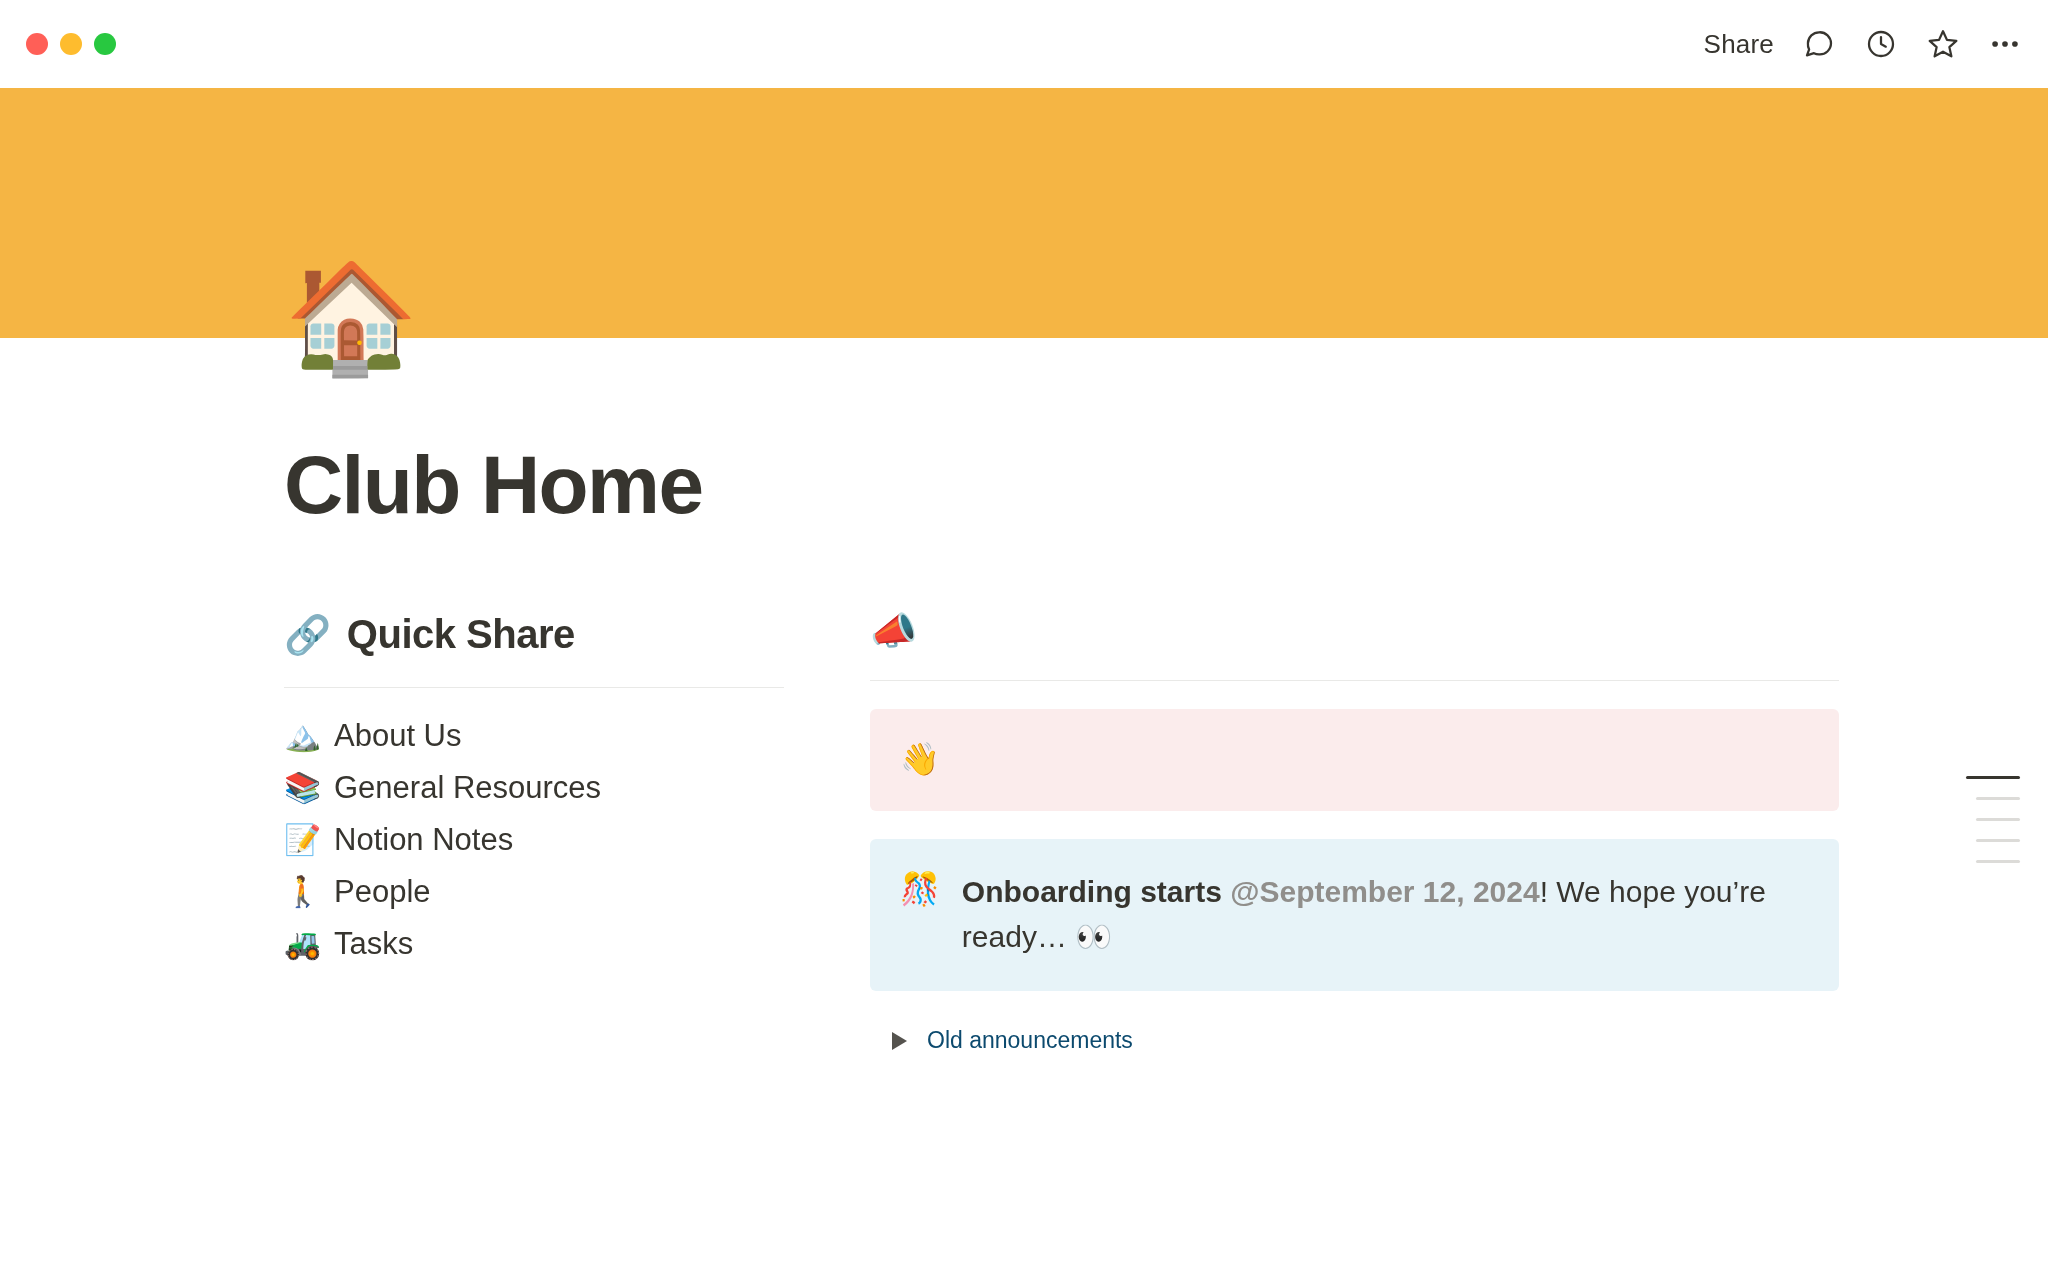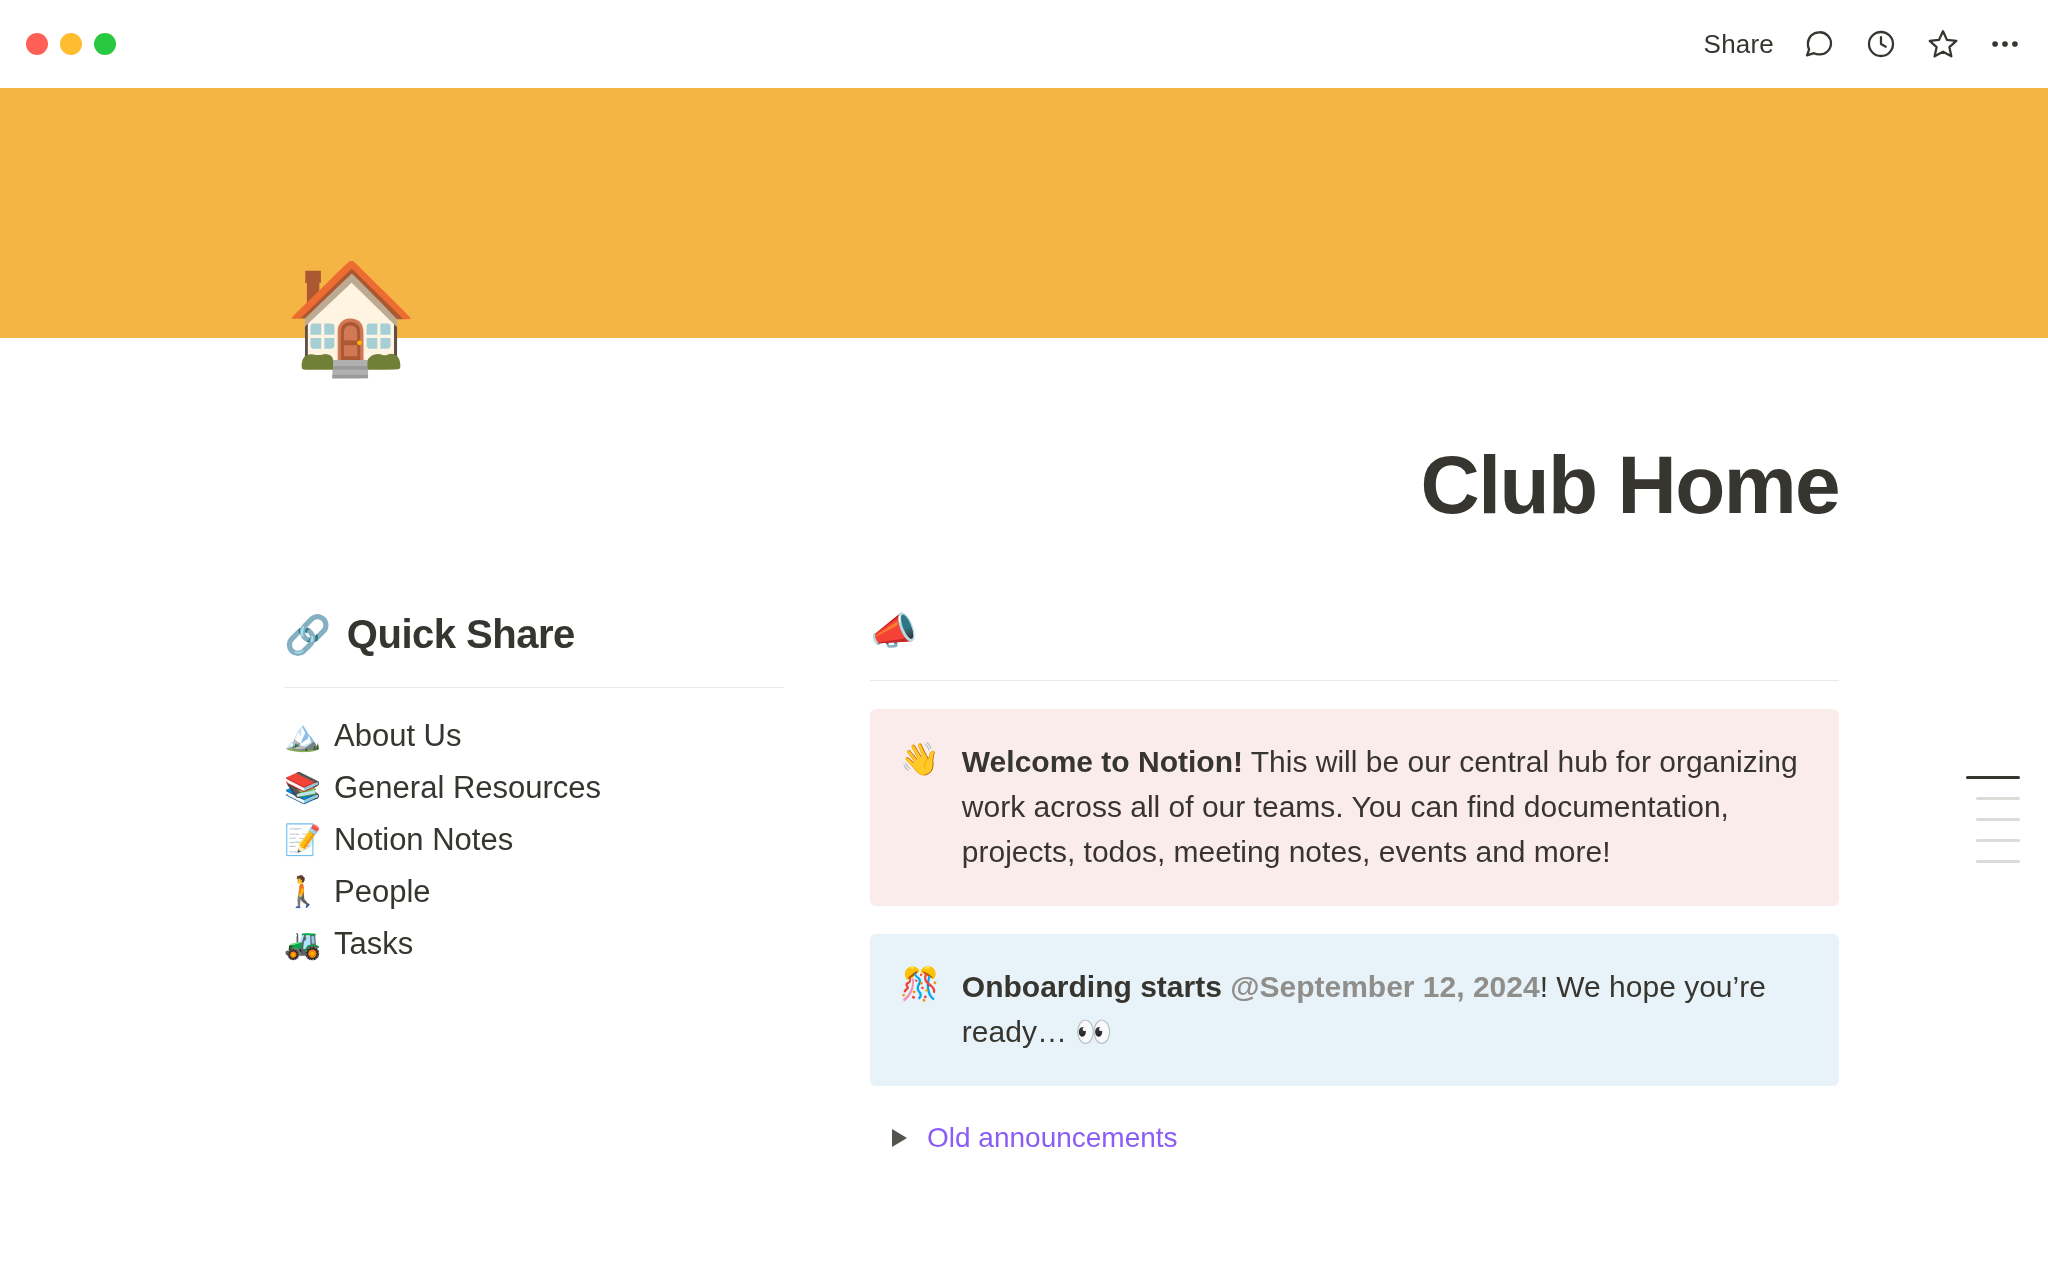--- a/index.html
+++ b/index.html
@@ -79,21 +79,20 @@
     height: 130px;
     display: block;
     user-select: none;
   }
   .page-title {
     font-size: 82px;
     font-weight: 700;
     color: #37352f;
     letter-spacing: -1.6px;
     margin-top: 44px;
-    text-align: right;
   }
 
   
   .columns {
     display: flex;
     margin-top: 80px;
     gap: 86px;
   }
   .col-left  { width: 500px; flex: none; }
   .col-right { flex: 1 1 auto; }
@@ -161,21 +160,21 @@
     gap: 20px;
     margin-top: 36px;
     padding-left: 22px;
   }
   .triangle {
     width: 0; height: 0;
     border-left: 15px solid #55534e;
     border-top: 9px solid transparent;
     border-bottom: 9px solid transparent;
   }
-  .toggle-label { font-size: 28px; color: #8b5cf6; text-align: center; }
+  .toggle-label { font-size: 23px; color: #0c4a6e; text-align: center; }
 
   
   .rail {
     position: absolute;
     right: 28px;
     top: 512px;
     display: flex;
     flex-direction: column;
     gap: 18px;
     align-items: flex-end;
@@ -272,23 +271,20 @@
       </div>
 
       <div class="col-right">
         <div class="section-head">
           <span class="emoji">📣</span>
         </div>
         <div class="divider"></div>
 
         <div class="callout pink">
           <span class="emoji">👋</span>
-          <div class="callout-body">
-            <b>Welcome to Notion!</b><span> This will be our central hub for organizing work across all of our teams. You can find documentation, projects, todos, meeting notes, events and more!</span>
-          </div>
         </div>
 
         <div class="callout blue">
           <span class="emoji">🎊</span>
           <div class="callout-body">
             <b>Onboarding starts</b>
             <span class="mention">@September 12, 2024</span><span>! We hope you’re ready… 👀</span>
           </div>
         </div>
 

